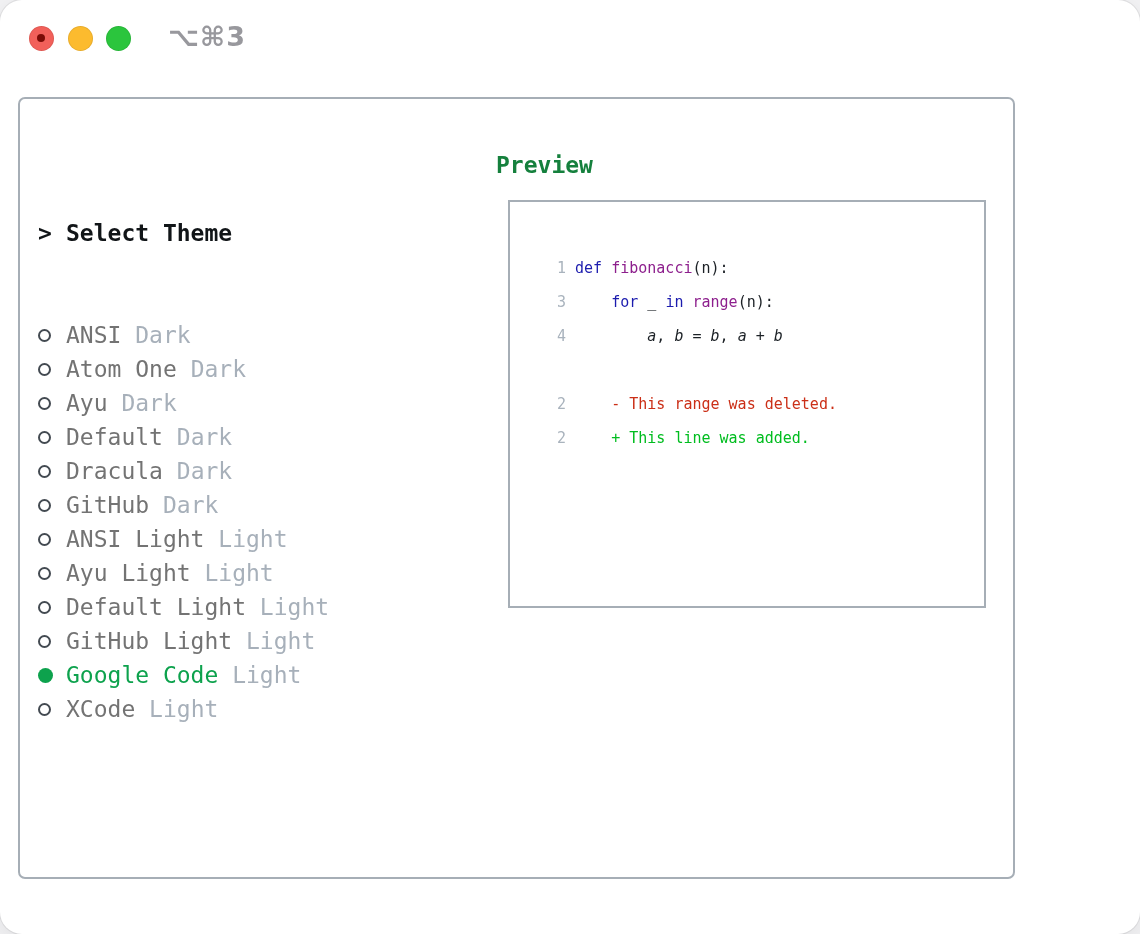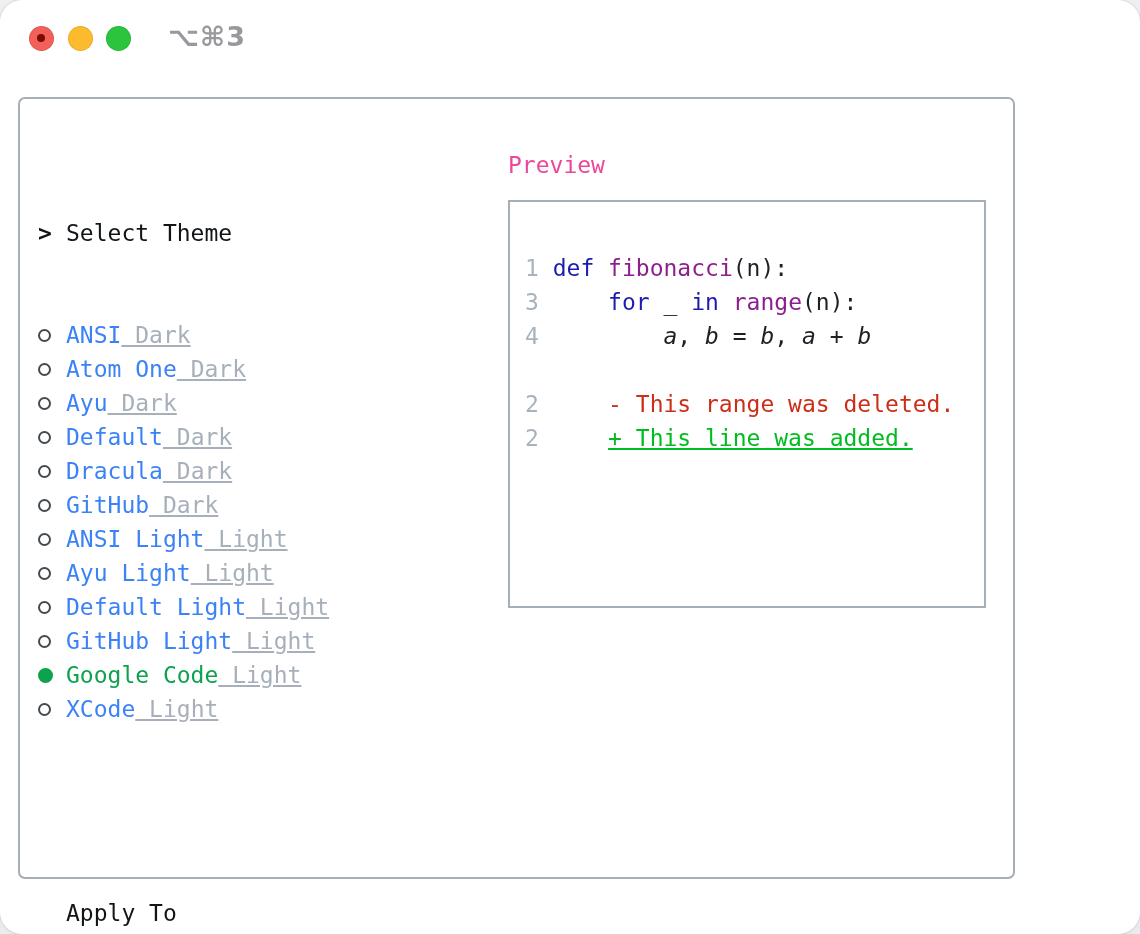--- a/index.html
+++ b/index.html
@@ -23,40 +23,40 @@
   
   .frame{position:absolute;left:18px;top:97px;width:997px;height:782px;
     border:2px solid #a6aeb6;border-radius:7px;box-sizing:border-box;background:#fff;}
   
   .col-left{position:absolute;left:38px;top:148px;font-size:23px;line-height:34px;white-space:pre;}
   .row{height:34px;display:flex;align-items:center;white-space:pre;}
   .cell-bullet{display:inline-flex;width:28px;align-items:center;flex:0 0 28px;}
   .ring{width:13px;height:13px;border:2px solid #434a51;border-radius:50%;box-sizing:border-box;}
   .dotsel{width:15px;height:15px;border-radius:50%;background:#0da24d;}
   .prompt{font-weight:bold;color:#111518;font-size:23px;}
-  .hdr{font-weight:normal;color:#111518;}
-  .iname{color:#3b82f6;}
+  .hdr{font-weight:bold;color:#111518;}
+  .iname{color:#737373;}
   .iname.sel{color:#0da24d;}
-  .ivariant{color:#a7b0ba;text-decoration:underline;}
+  .ivariant{color:#a7b0ba;}
   
-  .preview-title{position:absolute;left:508px;top:148px;height:34px;line-height:34px;
-    font-size:23px;font-weight:normal;color:#ec4899;}
+  .preview-title{position:absolute;left:496px;top:148px;height:34px;line-height:34px;
+    font-size:23px;font-weight:bold;color:#15803d;}
   .codebox{position:absolute;left:508px;top:200px;width:478px;height:408px;
     border:2px solid #a6aeb6;box-sizing:border-box;background:#fff;
     padding:49px 0 0 15px;overflow:hidden;}
-  .codeline{height:34px;line-height:34px;font-size:23px;white-space:pre;}
+  .codeline{height:34px;line-height:34px;font-size:15px;white-space:pre;margin-left:32px;}
   .num{color:#a9b3bd;}
   .kw{color:#1c1cae;}
   .fn{color:#8d1f8d;}
   .lit{color:#006868;}
   .pl{color:#1c2126;}
   .var{color:#1c2126;font-style:italic;}
   .ctx{color:#99a2ac;}
   .del{color:#cb2f17;}
-  .add{color:#00bd1f;text-decoration:underline;}
+  .add{color:#00bd1f;}
 </style>
 </head>
 <body>
 
 <div class="window">
 
   <div class="titlebar">
     <div class="light close">
         <span class="dot"></span>
       </div>
@@ -66,23 +66,20 @@
   </div>
 
   <div class="frame"></div>
 
   <div class="col-left">
     <div class="row">
       <span class="cell-bullet"><span class="prompt">&gt;</span></span><span class="hdr">Select Theme</span>
     </div>
     <div id="theme-list"><div class="row"><span class="cell-bullet"><span class="ring"></span></span><span class="iname">ANSI</span><span class="ivariant"> Dark</span></div><div class="row"><span class="cell-bullet"><span class="ring"></span></span><span class="iname">Atom One</span><span class="ivariant"> Dark</span></div><div class="row"><span class="cell-bullet"><span class="ring"></span></span><span class="iname">Ayu</span><span class="ivariant"> Dark</span></div><div class="row"><span class="cell-bullet"><span class="ring"></span></span><span class="iname">Default</span><span class="ivariant"> Dark</span></div><div class="row"><span class="cell-bullet"><span class="ring"></span></span><span class="iname">Dracula</span><span class="ivariant"> Dark</span></div><div class="row"><span class="cell-bullet"><span class="ring"></span></span><span class="iname">GitHub</span><span class="ivariant"> Dark</span></div><div class="row"><span class="cell-bullet"><span class="ring"></span></span><span class="iname">ANSI Light</span><span class="ivariant"> Light</span></div><div class="row"><span class="cell-bullet"><span class="ring"></span></span><span class="iname">Ayu Light</span><span class="ivariant"> Light</span></div><div class="row"><span class="cell-bullet"><span class="ring"></span></span><span class="iname">Default Light</span><span class="ivariant"> Light</span></div><div class="row"><span class="cell-bullet"><span class="ring"></span></span><span class="iname">GitHub Light</span><span class="ivariant"> Light</span></div><div class="row"><span class="cell-bullet"><span class="dotsel"></span></span><span class="iname sel">Google Code</span><span class="ivariant"> Light</span></div><div class="row"><span class="cell-bullet"><span class="ring"></span></span><span class="iname">XCode</span><span class="ivariant"> Light</span></div></div>
     <div class="row"></div>
-    <div class="row">
-      <span class="cell-bullet"></span><span class="hdr" style="font-weight:normal;color:#111518;">Apply To</span>
-    </div>
     
     
     
   </div>
 
   <div class="preview-title">Preview</div>
   <div class="codebox" id="codebox">
       <div class="codeline"><span class="num">1 </span><span class="kw">def</span><span class="pl"> </span><span class="fn">fibonacci</span><span class="pl">(n):</span></div>
       <div class="codeline"><span class="num">3 </span><span class="pl">    </span><span class="kw">for</span><span class="pl"> _ </span><span class="kw">in</span><span class="pl"> </span><span class="fn">range</span><span class="pl">(n):</span></div>
       <div class="codeline"><span class="num">4 </span><span class="pl">        </span><span class="var">a</span><span class="pl">, </span><span class="var">b</span><span class="pl"> = </span><span class="var">b</span><span class="pl">, </span><span class="var">a</span><span class="pl"> + </span><span class="var">b</span></div>

